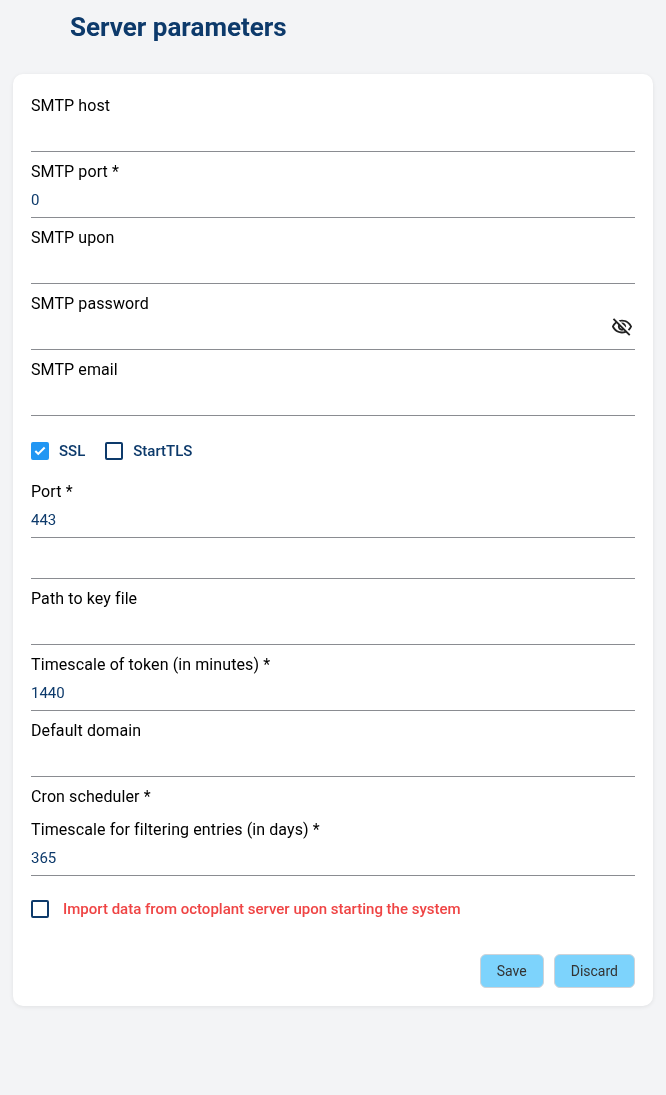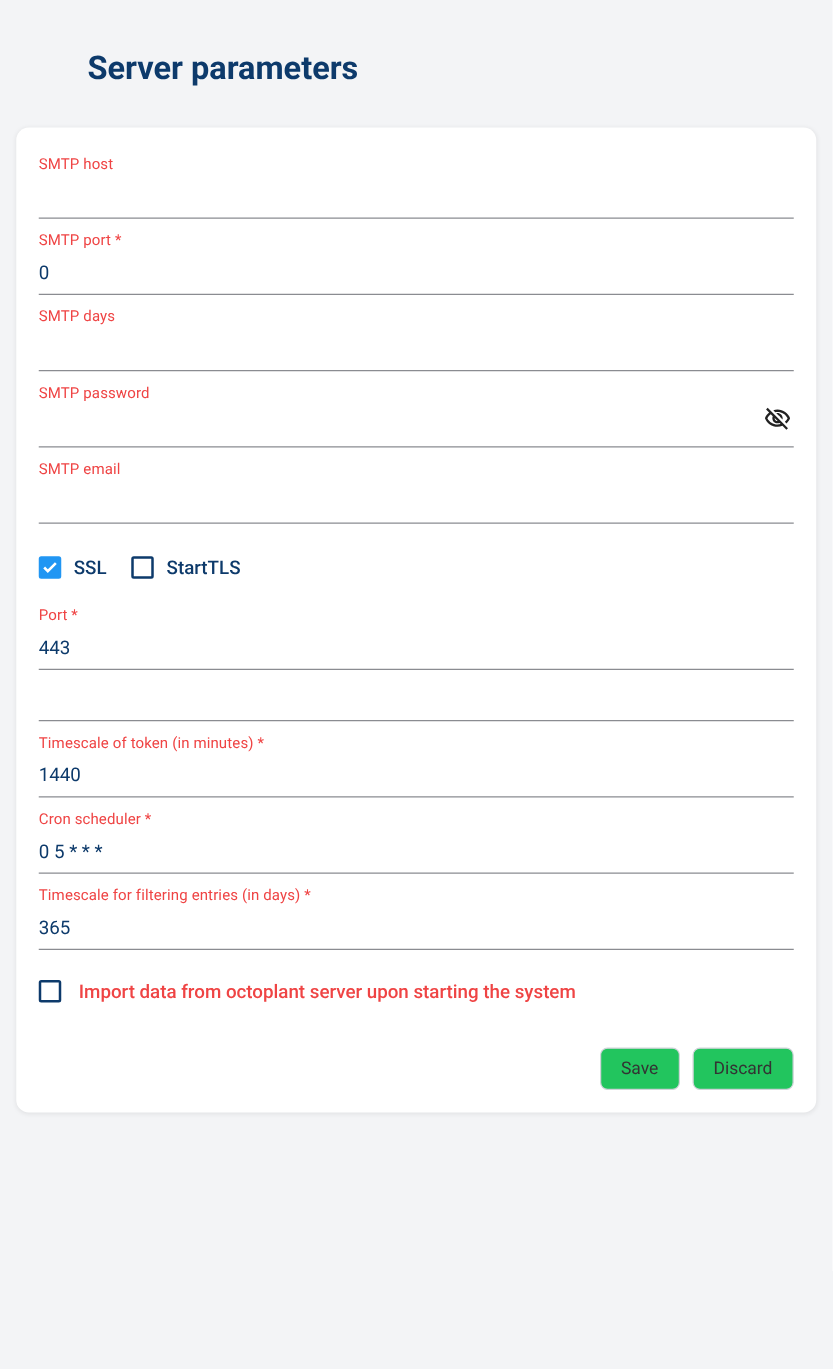--- a/index.html
+++ b/index.html
@@ -8,42 +8,41 @@
     padding: 0;
   }
   body {
     font-family: -apple-system, BlinkMacSystemFont, "Segoe UI", Roboto, Arial, sans-serif;
     background: #f3f4f6;
     width: 666px;
     min-height: 1095px;
   }
   .header {
     padding: 12px 20px 20px 70px;
-    margin-top: 28px;
   }
   .header-title {
     font-size: 26px;
     font-weight: 700;
     color: #0d3a6b;
   }
   .card {
     background: #fff;
     margin: 12px 13px 14px 13px;
     border-radius: 10px;
     box-shadow: 0 1px 4px rgba(0,0,0,0.08);
     padding: 14px 18px 18px 18px;
   }
   .field {
     margin-bottom: 2px;
     padding-top: 8px;
     position: relative;
   }
   .field-label {
-    font-size: 12px;
-    color: #ef4444;
+    font-size: 16px;
+    color: #000000;
     display: block;
     margin-bottom: 6px;
     letter-spacing: 0.1px;
   }
   .field-input {
     width: 100%;
     border: none;
     border-bottom: 1px solid #8a8c91;
     font-size: 15px;
     color: #0d3a6b;
@@ -118,21 +117,21 @@
     font-weight: 500;
   }
   .actions {
     display: flex;
     justify-content: flex-end;
     gap: 10px;
     padding-top: 28px;
   }
   .btn {
     border: 1px solid #cfd3d8;
-    background: #22c55e;
+    background: #7dd3fc;
     color: #333;
     font-size: 14px;
     padding: 8px 16px;
     border-radius: 6px;
     cursor: pointer;
     font-family: inherit;
   }
 </style>
 </head>
 <body>
@@ -147,21 +146,21 @@
     <label class="field-label">SMTP host</label>
     <input class="field-input" type="text" value="" style="">
   </div>
 
   <div class="field">
     <label class="field-label">SMTP port *</label>
     <input class="field-input" type="text" value="0" style="">
   </div>
 
   <div class="field">
-    <label class="field-label">SMTP days</label>
+    <label class="field-label">SMTP upon</label>
     <input class="field-input" type="text" value="" style="">
   </div>
 
   <div class="field with-icon">
     <label class="field-label">SMTP password</label>
     <input class="field-input" type="password" value="" style="">
     <span class="eye-icon">
       <svg width="22" height="22" viewBox="0 0 24 24" fill="currentColor">
         <path d="M12 6c3.79 0 7.17 2.13 8.82 5.5-.59 1.22-1.42 2.27-2.41 3.12l1.42 1.42c1.38-1.23 2.49-2.77 3.18-4.54C21.27 7.11 17 4 12 4c-1.27 0-2.49.2-3.64.57l1.65 1.65C10.66 6.09 11.32 6 12 6zm-1.07 1.14L13 9.21c.57.25 1.03.71 1.28 1.28l2.07 2.07c.08-.34.14-.7.14-1.07C16.5 9.01 14.48 7 12 7c-.37 0-.72.05-1.07.14zM2.01 3.87l2.68 2.68C3.06 7.83 1.77 9.53 1 11.5 2.73 15.89 7 19 12 19c1.52 0 2.98-.29 4.32-.82l3.42 3.42 1.41-1.41L3.42 2.45 2.01 3.87zm7.5 7.5l2.61 2.61c-.4.01-.8.02-.12.02-1.38 0-2.5-1.12-2.5-2.5 0-.05.01-.8.01-.13zm-3.4-3.4l1.75 1.75c-.23.55-.36 1.15-.36 1.78 0 2.48 2.02 4.5 4.5 4.5.63 0 1.23-.13 1.77-.36l.98.98c-.88.24-1.8.38-2.75.38-3.79 0-7.17-2.13-8.82-5.5.7-1.43 1.72-2.61 2.93-3.53z"></path>
       </svg>
@@ -192,30 +191,37 @@
 
   <div class="field">
     <label class="field-label">Port *</label>
     <input class="field-input" type="text" value="443" style="">
   </div>
 
   <div class="field">
     <input class="field-input" type="text" value="" style="">
   </div>
 
+  <div class="field">
+    <label class="field-label">Path to key file</label>
+    <input class="field-input" type="text" value="" style="">
+  </div>
 
   <div class="field">
     <label class="field-label">Timescale of token (in minutes) *</label>
     <input class="field-input" type="text" value="1440" style="">
   </div>
 
+  <div class="field">
+    <label class="field-label">Default domain</label>
+    <input class="field-input" type="text" value="" style="">
+  </div>
 
   <div class="field">
     <label class="field-label">Cron scheduler *</label>
-    <input class="field-input" type="text" value="0 5 * * *" style="">
   </div>
 
   <div class="field">
     <label class="field-label">Timescale for filtering entries (in days) *</label>
     <input class="field-input" type="text" value="365" style="">
   </div>
 
   <div class="import-row">
     <div class="checkbox-box">
       

